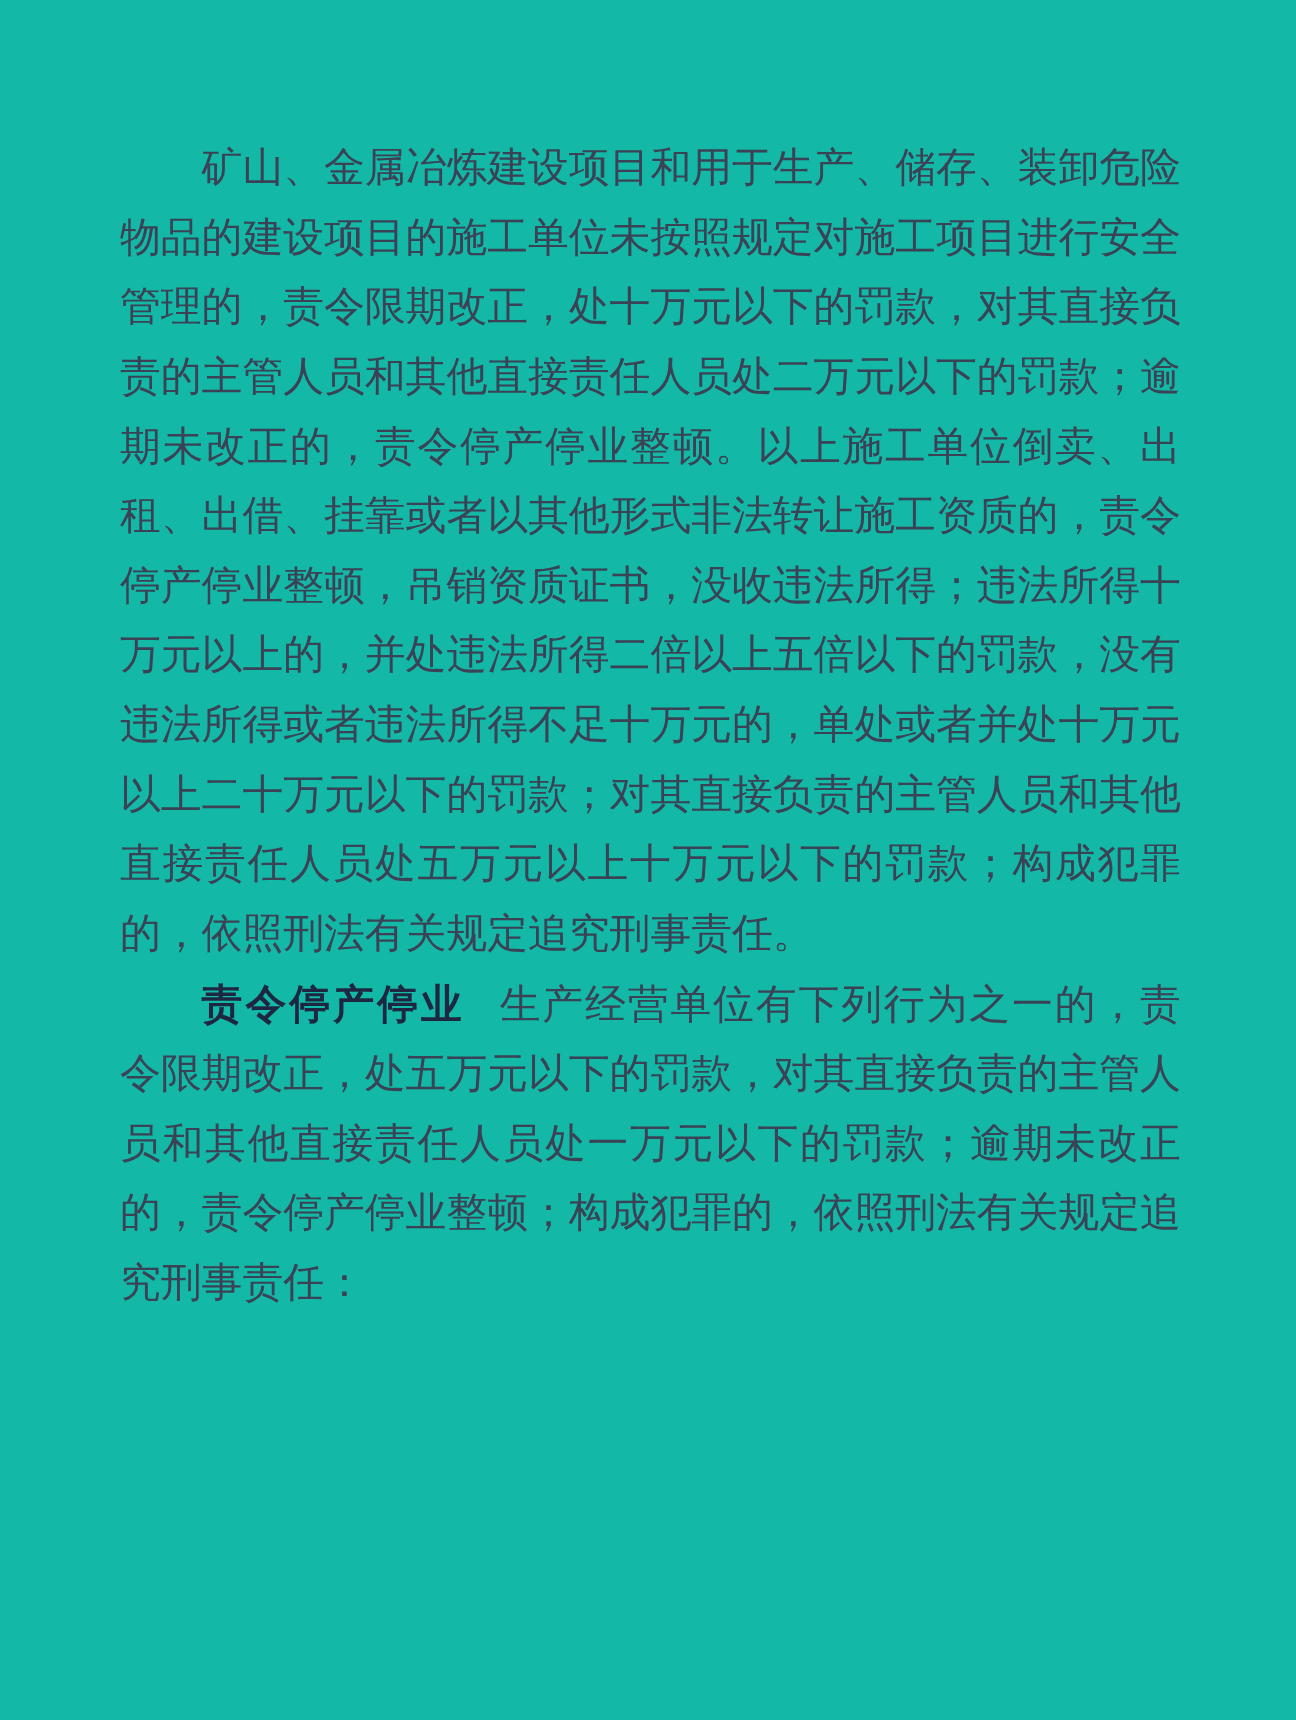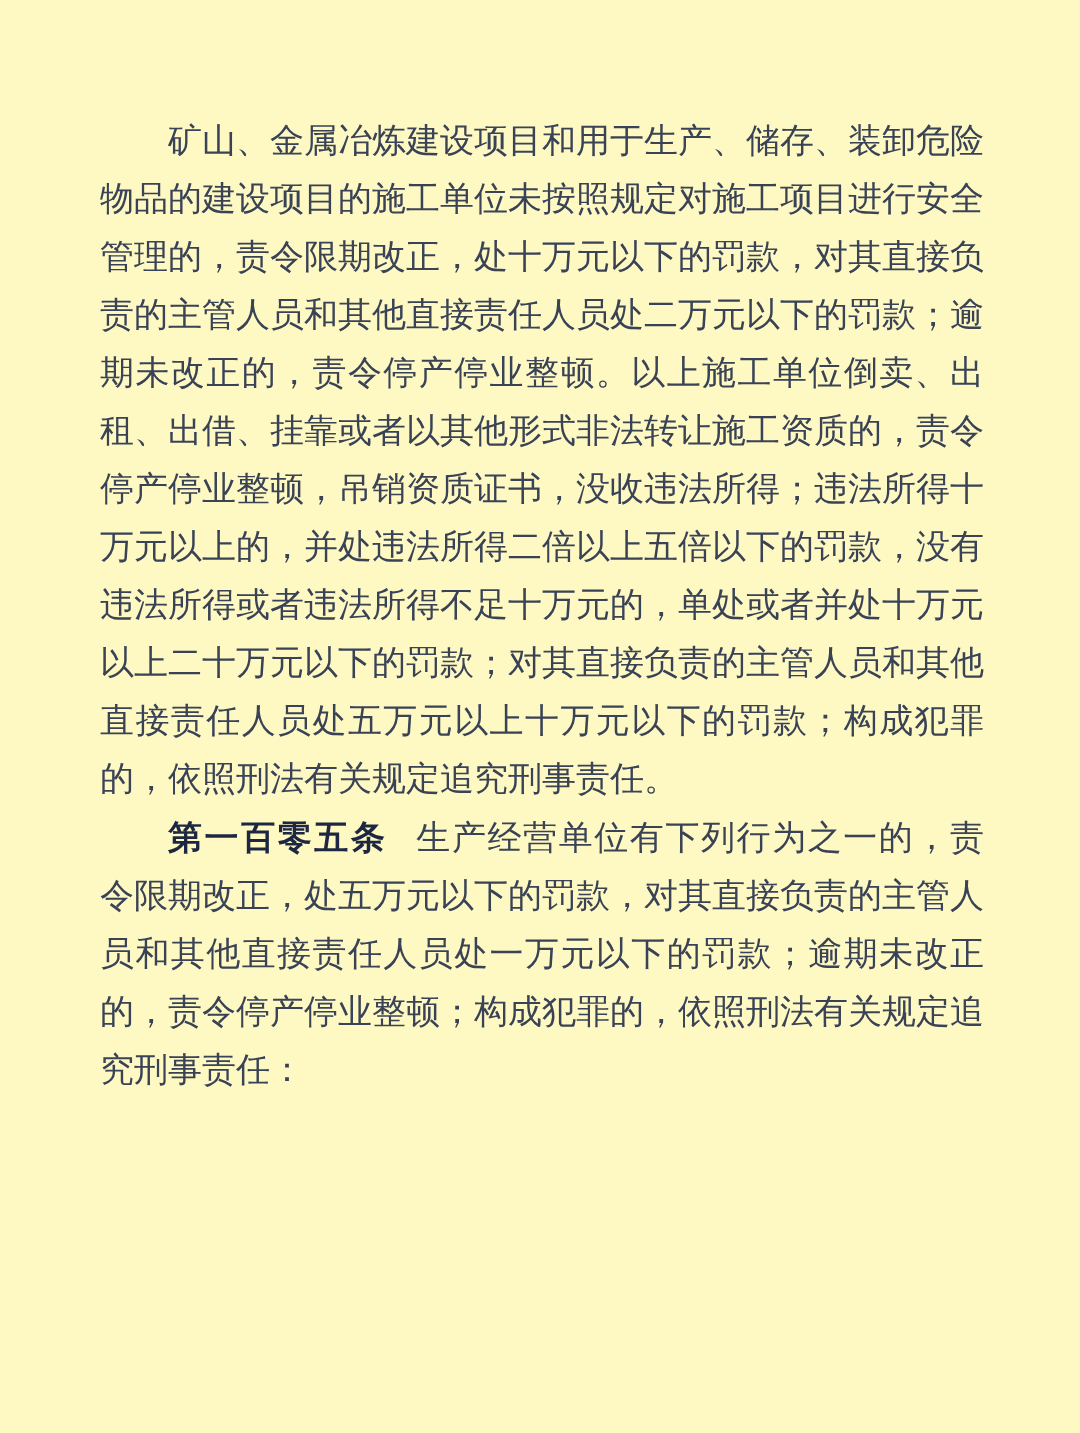--- a/index.html
+++ b/index.html
@@ -35,18 +35,18 @@
     font-family: "Liberation Sans", sans-serif;
     font-weight: 700;
     color: #1e2742;
     letter-spacing: 1px;
     margin-right: 0.85em;
   }
 </style>
 </head>
 <body>
 
-<div class="page" style="background: #fef9c3;">
+<div class="page" style="background: #14b8a6;">
   <div class="doc" id="doc" style="color: rgb(58, 67, 86);">
       <p class="para"><span>矿山、金属冶炼建设项目和用于生产、储存、装卸危险物品的建设项目的施工单位未按照规定对施工项目进行安全管理的，责令限期改正，处十万元以下的罚款，对其直接负责的主管人员和其他直接责任人员处二万元以下的罚款；逾期未改正的，责令停产停业整顿。以上施工单位倒卖、出租、出借、挂靠或者以其他形式非法转让施工资质的，责令停产停业整顿，吊销资质证书，没收违法所得；违法所得十万元以上的，并处违法所得二倍以上五倍以下的罚款，没有违法所得或者违法所得不足十万元的，单处或者并处十万元以上二十万元以下的罚款；对其直接负责的主管人员和其他直接责任人员处五万元以上十万元以下的罚款；构成犯罪的，依照刑法有关规定追究刑事责任。</span></p>
-      <p class="para"><span class="article-no" style="color: rgb(30, 39, 66);">第一百零五条</span><span>生产经营单位有下列行为之一的，责令限期改正，处五万元以下的罚款，对其直接负责的主管人员和其他直接责任人员处一万元以下的罚款；逾期未改正的，责令停产停业整顿；构成犯罪的，依照刑法有关规定追究刑事责任：</span></p>
+      <p class="para"><span class="article-no" style="color: rgb(30, 39, 66);">责令停产停业</span><span>生产经营单位有下列行为之一的，责令限期改正，处五万元以下的罚款，对其直接负责的主管人员和其他直接责任人员处一万元以下的罚款；逾期未改正的，责令停产停业整顿；构成犯罪的，依照刑法有关规定追究刑事责任：</span></p>
     </div>
 </div>
 
 </body></html>

